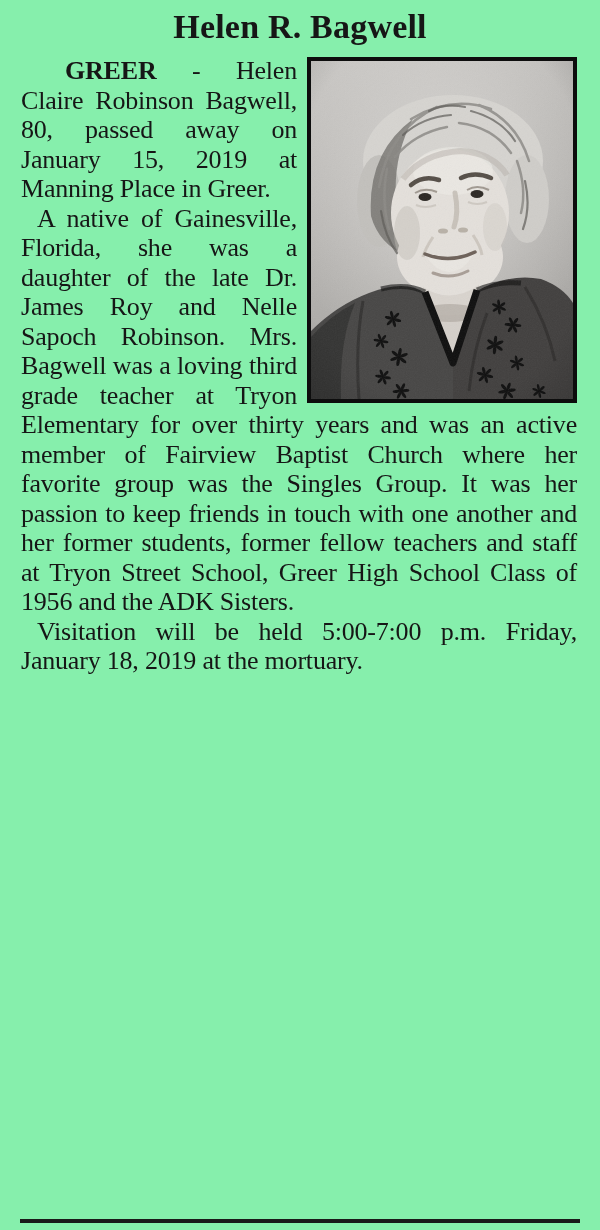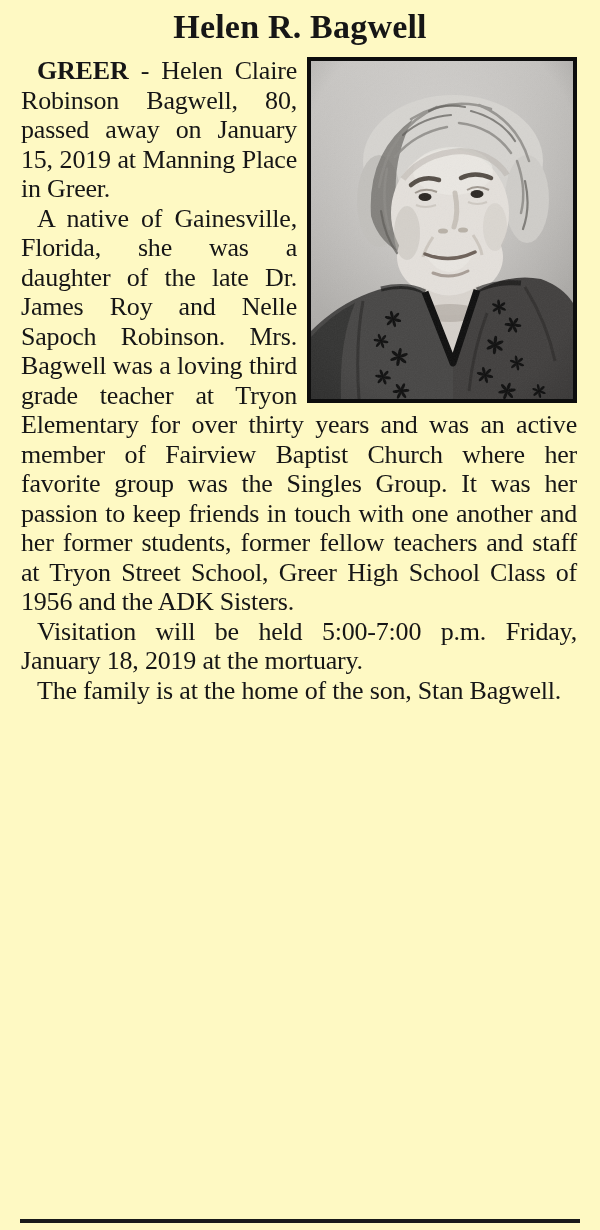--- a/index.html
+++ b/index.html
@@ -1,20 +1,20 @@
 <!DOCTYPE html>
 <html><head>
 <meta charset="utf-8">
 <style>
   html, body { margin: 0; padding: 0; background: #ffffff; }
   .page {
     position: relative;
     width: 600px;
     height: 1230px;
-    background: #fef9c3;
+    background: #86efac;
     overflow: hidden;
     font-family: "Liberation Serif", "DejaVu Serif", serif;
     color: #161616;
   }
   .headline {
     margin: 0;
     padding: 7px 0 9px 0;
     text-align: center;
     font-size: 34px;
     line-height: 40px;
@@ -25,21 +25,21 @@
     padding: 0 23px 0 21px;
     font-size: 26px;
     line-height: 29.5px;
     text-align: justify;
     letter-spacing: -0.2px;
   }
   .article p {
     margin: 0;
     text-indent: 16px;
   }
-  .dateline { font-weight: 700; }
+  .dateline { font-weight: 700; margin-left: 28px; }
   .photo-frame {
     float: right;
     width: 262px;
     height: 338px;
     margin: 1px 0 6px 10px;
     border: 4px solid #0d0d0d;
     background: #b5b3b0;
     overflow: hidden;
   }
   .photo-frame svg { display: block; }
@@ -191,17 +191,16 @@
         <use href="#fl" transform="translate(228,330) rotate(20) scale(0.85)"></use>
 
         <rect width="262" height="338" filter="url(#noise)" opacity="0.07"></rect>
         <rect width="262" height="338" fill="url(#vig)"></rect>
       </svg>
     </figure>
 
     <p><b class="dateline">GREER</b><span> - Helen Claire Robinson Bagwell, 80, passed away on January 15, 2019 at Manning Place in Greer.</span></p>
     <p>A native of Gainesville, Florida, she was a daughter of the late Dr. James Roy and Nelle Sapoch Robinson. Mrs. Bagwell was a loving third grade teacher at Tryon Elementary for over thirty years and was an active member of Fairview Baptist Church where her favorite group was the Singles Group.  It was her passion to keep friends in touch with one another and her former students, former fellow teachers and staff at Tryon Street School, Greer High School Class of 1956 and the ADK Sisters.</p>
     <p>Visitation will be held 5:00-7:00 p.m. Friday, January 18, 2019 at the mortuary.</p>
-    <p>The family is at the home of the son, Stan Bagwell.</p>
   </div>
 
   <div class="bottom-rule"></div>
 </div>
 
 </body></html>

